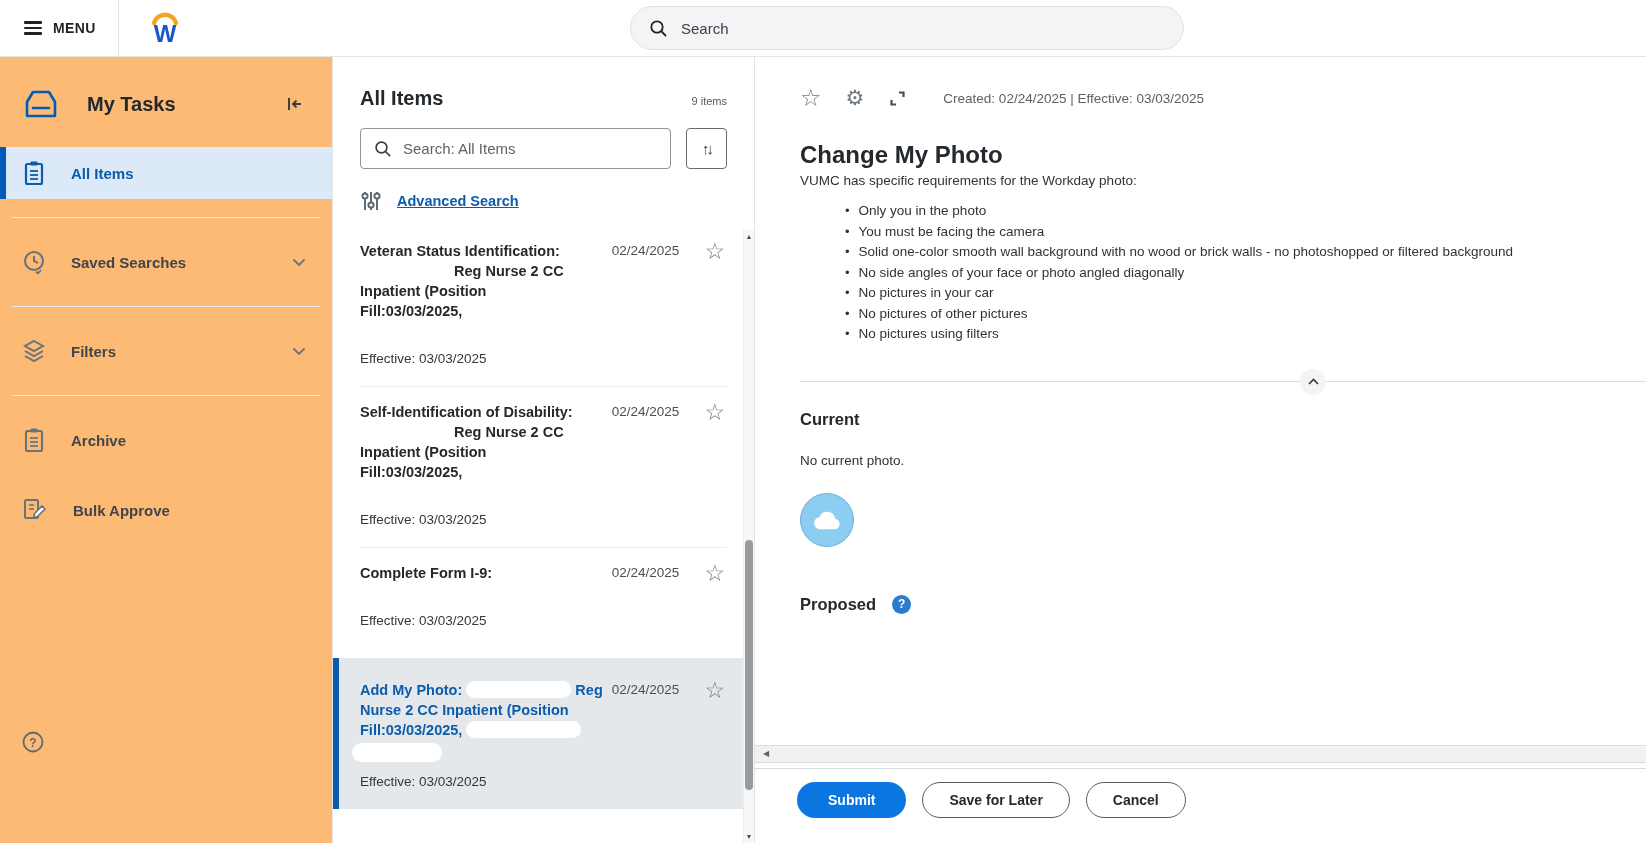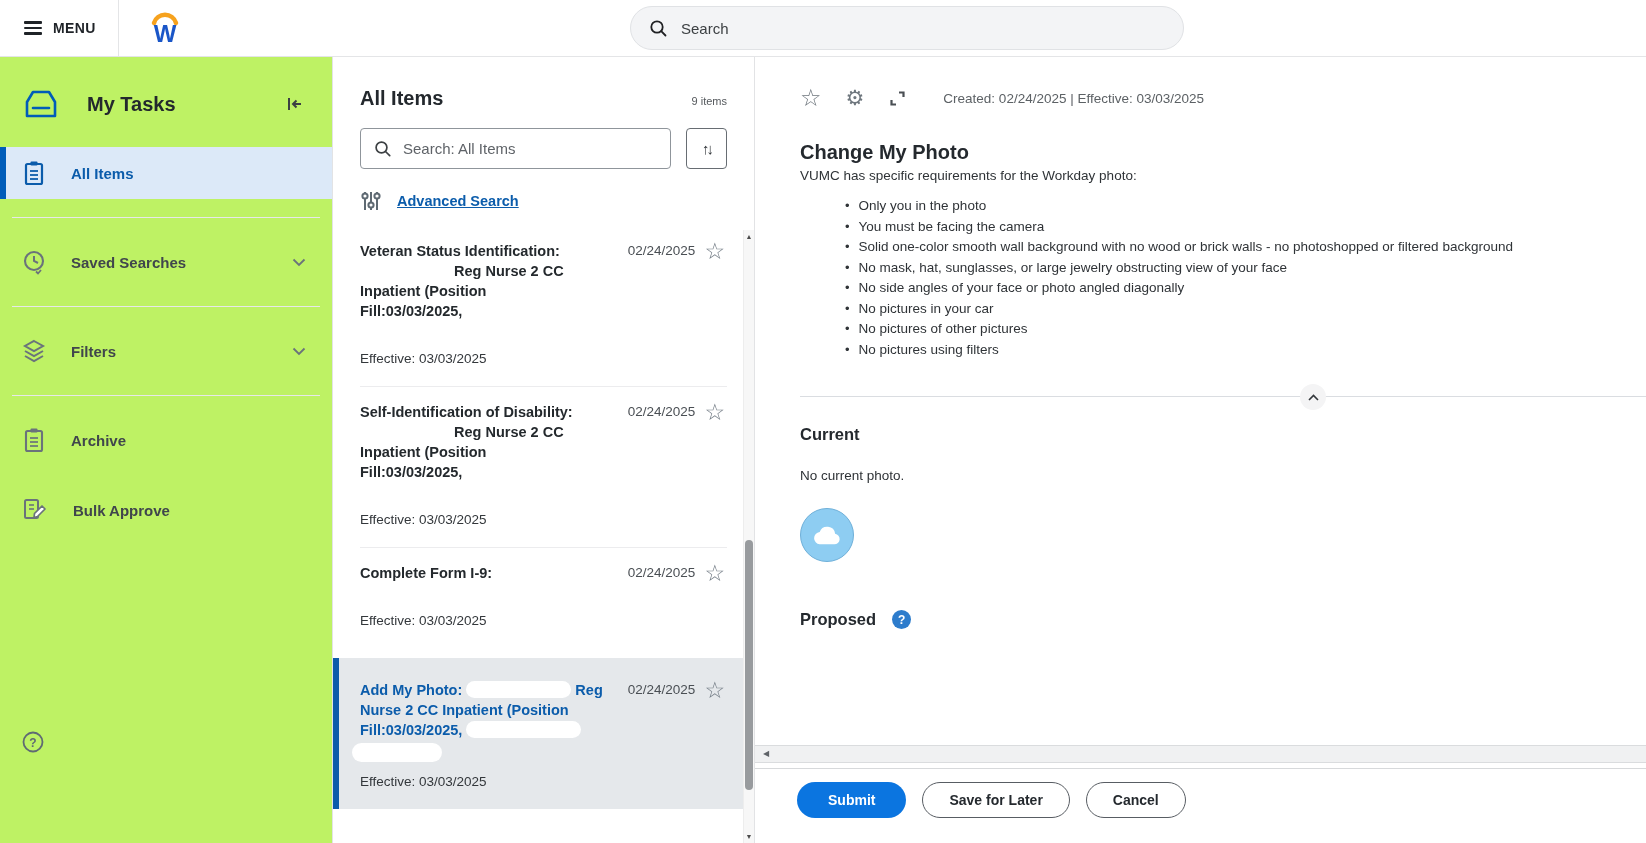--- a/index.html
+++ b/index.html
@@ -19,21 +19,21 @@
     background:#f3f4f6; border:1px solid #e0e2e5; border-radius:22px;
     display:flex; align-items:center; padding:13px 18px; }
   .search-pill input { flex:1; border:none; outline:none; background:transparent;
     font-size:15px; color:#202124; margin-left:13px; font-family:inherit; }
   .search-pill input::placeholder { color:#3c4043; opacity:1; }
 
   
   .app { display:flex; height:786px; }
 
   
-  .sidebar { position:relative; width:333px; border-right:1px solid #e2e3e5; background:#bef264; flex:none; }
+  .sidebar { position:relative; width:333px; border-right:1px solid #e2e3e5; background:#fdba74; flex:none; }
   .sb-header { display:flex; align-items:center; padding:28px 20px 24px 20px; }
   .sb-title { font-size:20px; font-weight:700; color:#23282d; margin-left:25px; flex:1; }
   .collapse-btn { cursor:pointer; margin-right:8px; }
   .sb-item { display:flex; align-items:center; height:52px; padding-left:22px; cursor:pointer; }
   .sb-item .lbl { font-size:15px; font-weight:700; color:#40464c; margin-left:25px; flex:1; }
   .sb-item.selected { background:#dce9f8; border-left:6px solid #005cb9; padding-left:16px; }
   .sb-item.selected .lbl { color:#0b5cab; }
   .sb-item .chev { margin-right:26px; }
   .sb-divider { height:1px; background:#e7e8ea; margin:18px 12px; }
   .sb-gap { height:18px; }
@@ -57,21 +57,21 @@
   .adv-row { display:flex; align-items:center; margin-top:21px; }
   .adv-link { font-size:14.5px; font-weight:700; color:#0b5cab; text-decoration:underline;
     margin-left:15px; cursor:pointer; }
 
   .task-list { margin-top:14px; }
   .task { display:flex; padding:15px 0 20px 0; border-bottom:1px solid #ececee; cursor:pointer; }
   .task-main { flex:1; }
   .task-title { width:230px; font-size:14.5px; font-weight:700; color:#24292d; line-height:20px; }
   .t4 .task-title { width:248px; }
   .task-eff { font-size:13.5px; color:#33373b; margin-top:30px; }
-  .task-side { display:flex; align-items:flex-start; gap:9px; margin-left:auto; padding-right:2px; }
+  .task-side { display:flex; align-items:flex-start; gap:25px; margin-left:auto; padding-right:2px; }
   .task-date { font-size:13.5px; color:#4a4f54; margin-top:2px; white-space:nowrap; }
   .star { font-size:23px; line-height:20px; color:#767f88; cursor:pointer; }
   .task.selected { background:#e5e8eb; border-left:6px solid #0b5cab; border-bottom:none;
     margin:0 -27px; padding:22px 27px 20px 21px; }
   .task.selected .task-title { color:#0b5cab; }
   .t3 { border-bottom:none; padding-bottom:30px; }
   .redact { display:inline-block; background:#fff; border-radius:9px; height:17px; vertical-align:-3px; }
   .w90 { width:90px; } .w105 { width:105px; } .w115 { width:115px; }
   .redact-line { display:block; background:#fff; border-radius:10px; height:19px; width:90px;
     margin-top:3px; margin-left:-8px; }
@@ -86,21 +86,21 @@
     background:#989b9e; border-radius:4px; cursor:pointer; }
 
   
   .detail { flex:1; display:flex; flex-direction:column; background:#fff; min-width:0; }
   .detail-scroll { height:688px; overflow:hidden; padding:30px 24px 0 45px; position:relative; }
   .d-toolbar { display:flex; align-items:center; gap:24px; }
   .d-toolbar .icon-btn { cursor:pointer; display:flex; align-items:center; }
   .d-star { font-size:24px; color:#6f777e; line-height:22px; }
   .d-gear { font-size:21px; color:#6f777e; line-height:22px; }
   .d-meta { font-size:13.5px; color:#5c6165; margin-left:12px; }
-  .d-title { font-size:20px; font-weight:700; color:#24292e; margin-top:32px; }
+  .d-title { font-size:24px; font-weight:700; color:#24292e; margin-top:32px; }
   .note-label { margin-top:44px; font-size:14px; font-weight:700; color:#a33b1f; }
   .note-intro { margin-top:4px; font-size:13.5px; color:#2f3337; }
   .req-list { list-style:none; margin-top:13px; margin-left:45px; }
   .req-list li { font-size:13.5px; color:#2f3337; line-height:20.5px; display:flex; }
   .req-list li::before { content:"•"; margin-right:9px; font-size:13px; }
   .section-divider { position:relative; margin-top:36px; margin-right:-24px;
     border-top:1px solid #dadde1; }
   .collapse-pill { position:absolute; left:500px; top:-13px; width:26px; height:26px;
     border-radius:50%; background:#f4f4f5; border:none; display:flex; align-items:center;
     justify-content:center; cursor:pointer; }
@@ -353,21 +353,20 @@
       </div>
 
       <h1 class="d-title">Change My Photo</h1>
 
       <div class="note-intro">VUMC has specific requirements for the Workday photo:</div>
 
       <ul class="req-list">
         <li>Only you in the photo</li>
         <li>You must be facing the camera</li>
         <li>Solid one-color smooth wall background with no wood or brick walls - no photoshopped or filtered background</li>
-        <li>No mask, hat, sunglasses, or large jewelry obstructing view of your face</li>
         <li>No side angles of your face or photo angled diagonally</li>
         <li>No pictures in your car</li>
         <li>No pictures of other pictures</li>
         <li>No pictures using filters</li>
       </ul>
 
       <div class="section-divider">
         <button class="collapse-pill">
           <svg width="11" height="7" viewBox="0 0 11 7">
               <path d="M1 6 L5.5 1.5 L10 6" fill="none" stroke="#33373b" stroke-width="1.6"></path>

